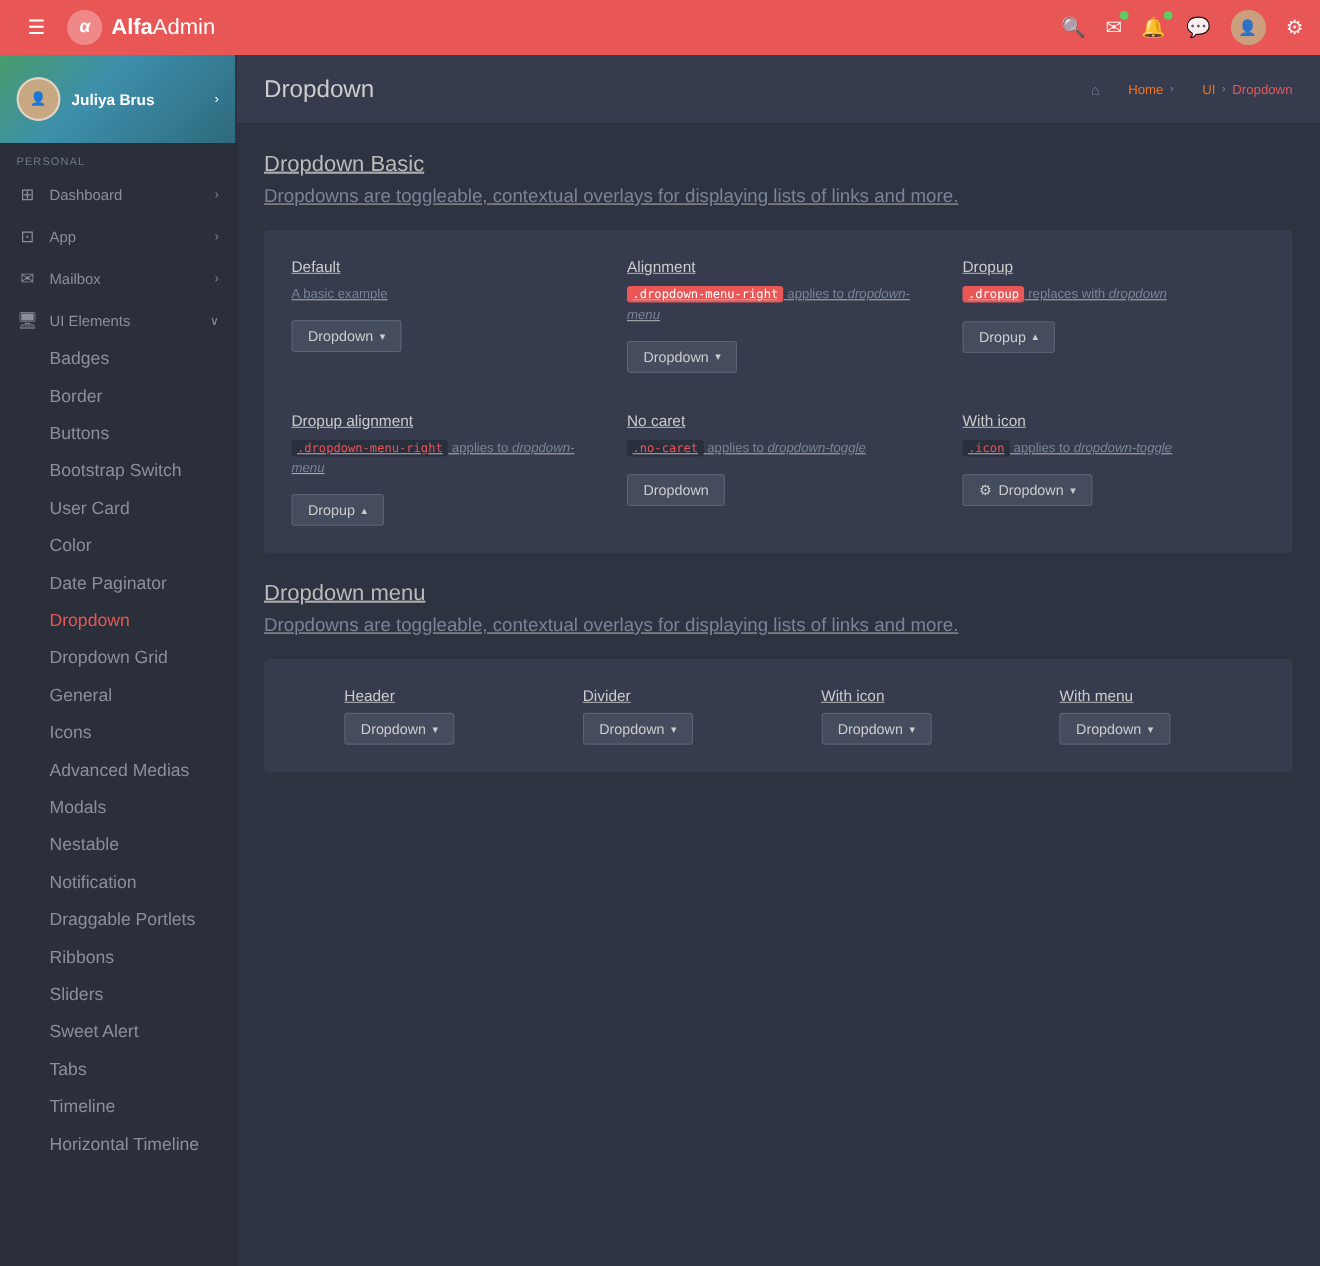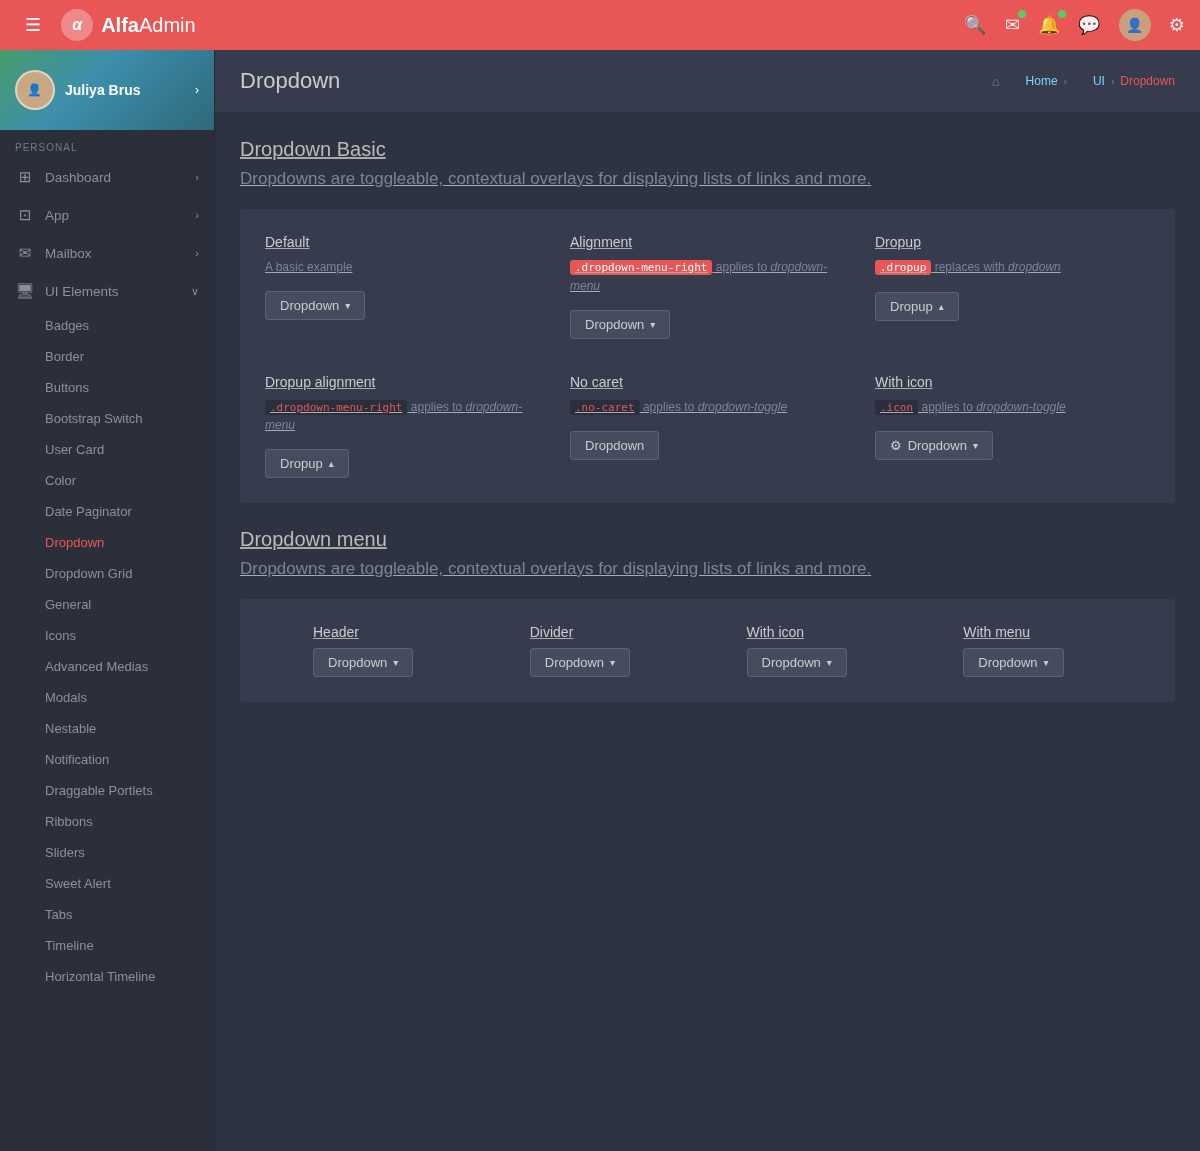--- a/index.html
+++ b/index.html
@@ -175,21 +175,21 @@
     }
     .sidebar-item .item-label { flex: 1; }
     .sidebar-item .item-arrow { font-size: 11px; }
 
     .sidebar-sub-item {
       display: flex;
       align-items: center;
       padding: 8px 15px 8px 45px;
       color: #8a9099;
       cursor: pointer;
-      font-size: 13px;
+      font-size: 16px;
       text-align: right;
     }
     .sidebar-sub-item.active { color: #e85656; }
 
     
     .main-content {
       flex: 1;
       overflow-y: auto;
       background: #2e3341;
       padding: 0;
@@ -212,21 +212,21 @@
       font-size: 22px;
       font-weight: 400;
     }
     .breadcrumb {
       display: flex;
       align-items: center;
       font-size: 12px;
       color: #7a8499;
       gap: 6px;
     }
-    .breadcrumb a { color: #7dd3fc; text-decoration: none; padding-left: 20px; }
+    .breadcrumb a { color: #f97316; text-decoration: none; padding-left: 20px; }
     .breadcrumb .sep { font-size: 10px; }
     .breadcrumb .current { color: #e85656; }
     .breadcrumb .home-icon { font-size: 13px; }
 
     
     .content-section {
       padding: 25px;
       text-decoration: underline;
     }
     .section-title {

